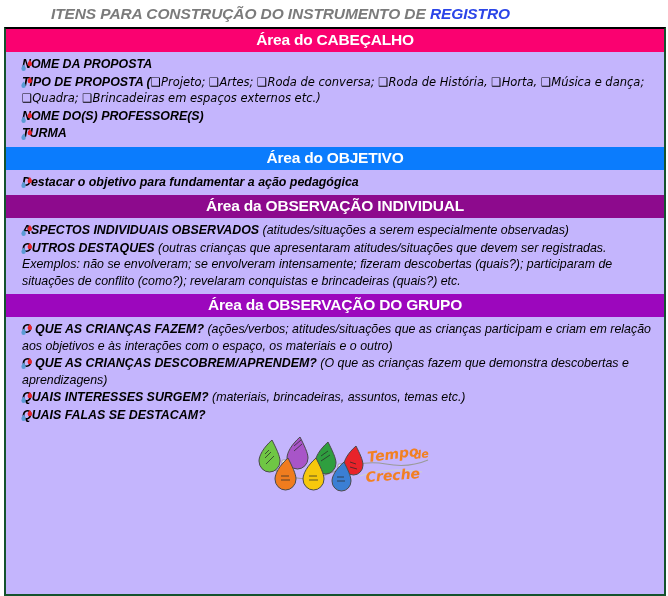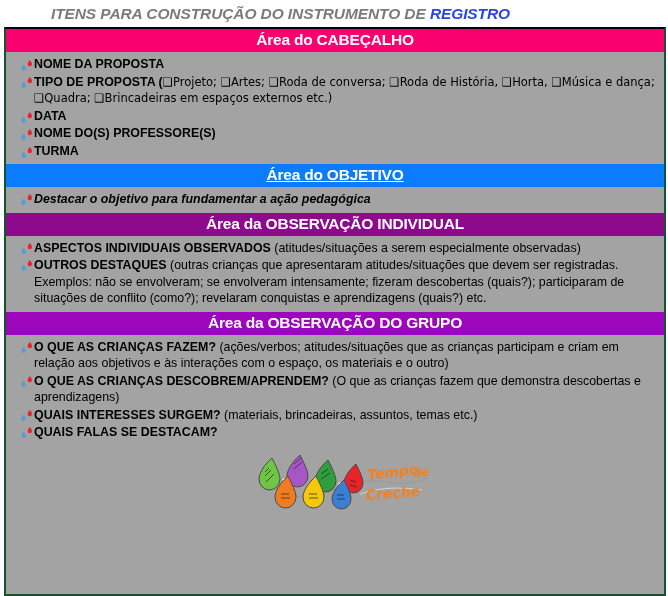--- a/index.html
+++ b/index.html
@@ -40,53 +40,54 @@
 
   
   .frame {
     border: 2px solid #14532d;
     border-top: 2px solid #000000;
     margin: 0 2px 11px 4px;
     box-sizing: border-box;
     width: 662px;
     height: 569px;
     overflow: hidden;
-    background: #a3a3a3;
+    background: #c4b5fd;
   }
 
   .band {
     text-align: center;
     color: #ffffff;
     font-weight: bold;
     font-size: 15.5px;
     line-height: 20px;
     padding: 1px 0 2px 0;
     letter-spacing: -0.2px;
   }
   .band-cabecalho { background: #fa0170; }
-  .band-objetivo  { background: #0b7cfd; text-decoration: underline; }
+  .band-objetivo  { background: #0b7cfd; }
   .band-individual{ background: #8d0a8d; }
   .band-grupo     { background: #9c07bd; }
 
   .section-body {
     padding: 4px 0 4px 0;
   }
 
   ul.items {
     list-style: none;
     margin: 0;
     padding: 0;
   }
   ul.items > li {
     position: relative;
-    padding: 0 8px 0 28px;
+    padding: 0 8px 0 16px;
     margin: 0 0 1px 0;
     font-size: 12.4px;
     line-height: 16.5px;
     color: #000000;
+    font-style: italic;
   }
 
   
   .bullet {
     position: absolute;
     left: 14px;
     top: 2px;
     width: 14px;
     height: 14px;
     display: block;
@@ -156,29 +157,20 @@
         <li>
           <span class="bullet">
             <svg viewBox="0 0 14 14" width="14" height="14" aria-hidden="true">
               <path d="M9.8 1.0 C8.4 2.6 7.6 3.9 7.6 5.0 a2.2 2.2 0 0 0 4.4 0 c0-1.1-.8-2.4-2.2-4.0z" fill="#e8232a"></path>
               <path d="M3.6 5.6 C2.2 7.3 1.4 8.6 1.4 9.7 a2.2 2.2 0 0 0 4.4 0 c0-1.1-.8-2.4-2.2-4.1z" fill="#5b9bd5"></path>
             </svg>
           </span>
           <span class="lead">TIPO DE PROPOSTA (</span><span class="rest cb">❑Projeto; ❑Artes; ❑Roda de conversa; ❑Roda de História, ❑Horta, ❑Música e dança; ❑Quadra;  ❑Brincadeiras em espaços externos etc.)</span>
         </li>
 
-        <li class="big">
-          <span class="bullet">
-            <svg viewBox="0 0 14 14" width="14" height="14" aria-hidden="true">
-              <path d="M9.8 1.0 C8.4 2.6 7.6 3.9 7.6 5.0 a2.2 2.2 0 0 0 4.4 0 c0-1.1-.8-2.4-2.2-4.0z" fill="#e8232a"></path>
-              <path d="M3.6 5.6 C2.2 7.3 1.4 8.6 1.4 9.7 a2.2 2.2 0 0 0 4.4 0 c0-1.1-.8-2.4-2.2-4.1z" fill="#5b9bd5"></path>
-            </svg>
-          </span>
-          <span class="lead">DATA</span>
-        </li>
 
         <li class="big">
           <span class="bullet">
             <svg viewBox="0 0 14 14" width="14" height="14" aria-hidden="true">
               <path d="M9.8 1.0 C8.4 2.6 7.6 3.9 7.6 5.0 a2.2 2.2 0 0 0 4.4 0 c0-1.1-.8-2.4-2.2-4.0z" fill="#e8232a"></path>
               <path d="M3.6 5.6 C2.2 7.3 1.4 8.6 1.4 9.7 a2.2 2.2 0 0 0 4.4 0 c0-1.1-.8-2.4-2.2-4.1z" fill="#5b9bd5"></path>
             </svg>
           </span>
           <span class="lead">NOME DO(S) PROFESSORE(S)</span>
         </li>
@@ -225,21 +217,21 @@
           <span class="lead">ASPECTOS INDIVIDUAIS OBSERVADOS </span><span class="rest">(atitudes/situações a serem especialmente observadas)</span>
         </li>
 
         <li>
           <span class="bullet">
             <svg viewBox="0 0 14 14" width="14" height="14" aria-hidden="true">
               <path d="M9.8 1.0 C8.4 2.6 7.6 3.9 7.6 5.0 a2.2 2.2 0 0 0 4.4 0 c0-1.1-.8-2.4-2.2-4.0z" fill="#e8232a"></path>
               <path d="M3.6 5.6 C2.2 7.3 1.4 8.6 1.4 9.7 a2.2 2.2 0 0 0 4.4 0 c0-1.1-.8-2.4-2.2-4.1z" fill="#5b9bd5"></path>
             </svg>
           </span>
-          <span class="lead">OUTROS DESTAQUES </span><span class="rest">(outras crianças que apresentaram atitudes/situações que devem ser registradas. Exemplos: não se envolveram; se envolveram intensamente; fizeram descobertas (quais?); participaram de situações de conflito (como?); revelaram conquistas e aprendizagens (quais?) etc.</span>
+          <span class="lead">OUTROS DESTAQUES </span><span class="rest">(outras crianças que apresentaram atitudes/situações que devem ser registradas. Exemplos: não se envolveram; se envolveram intensamente; fizeram descobertas (quais?); participaram de situações de conflito (como?); revelaram conquistas e brincadeiras (quais?) etc.</span>
         </li>
       </ul>
     </div>
 
     <div class="band band-grupo">Área da OBSERVAÇÃO DO GRUPO</div>
     <div class="section-body">
       <ul class="items">
 
         <li>
           <span class="bullet">

